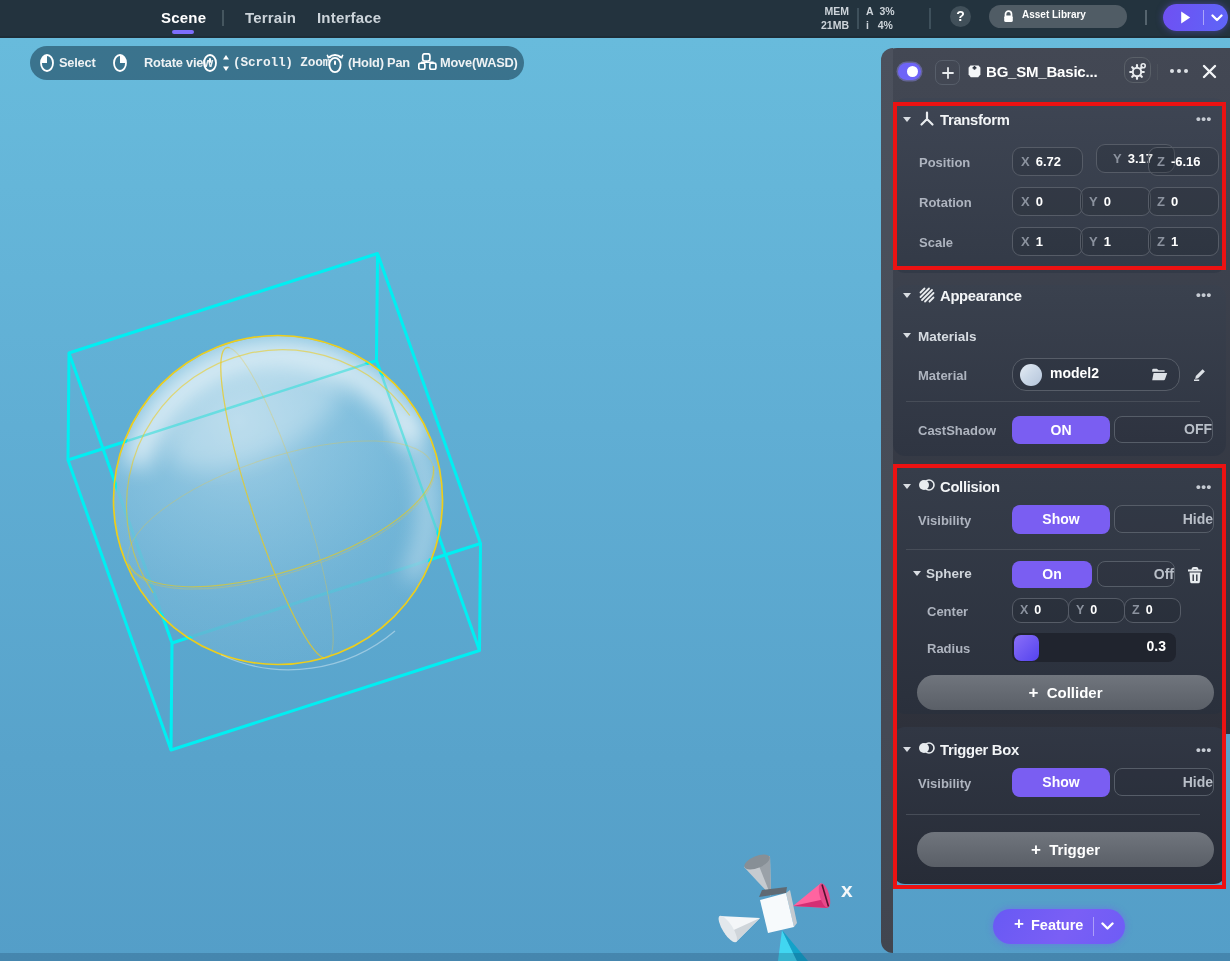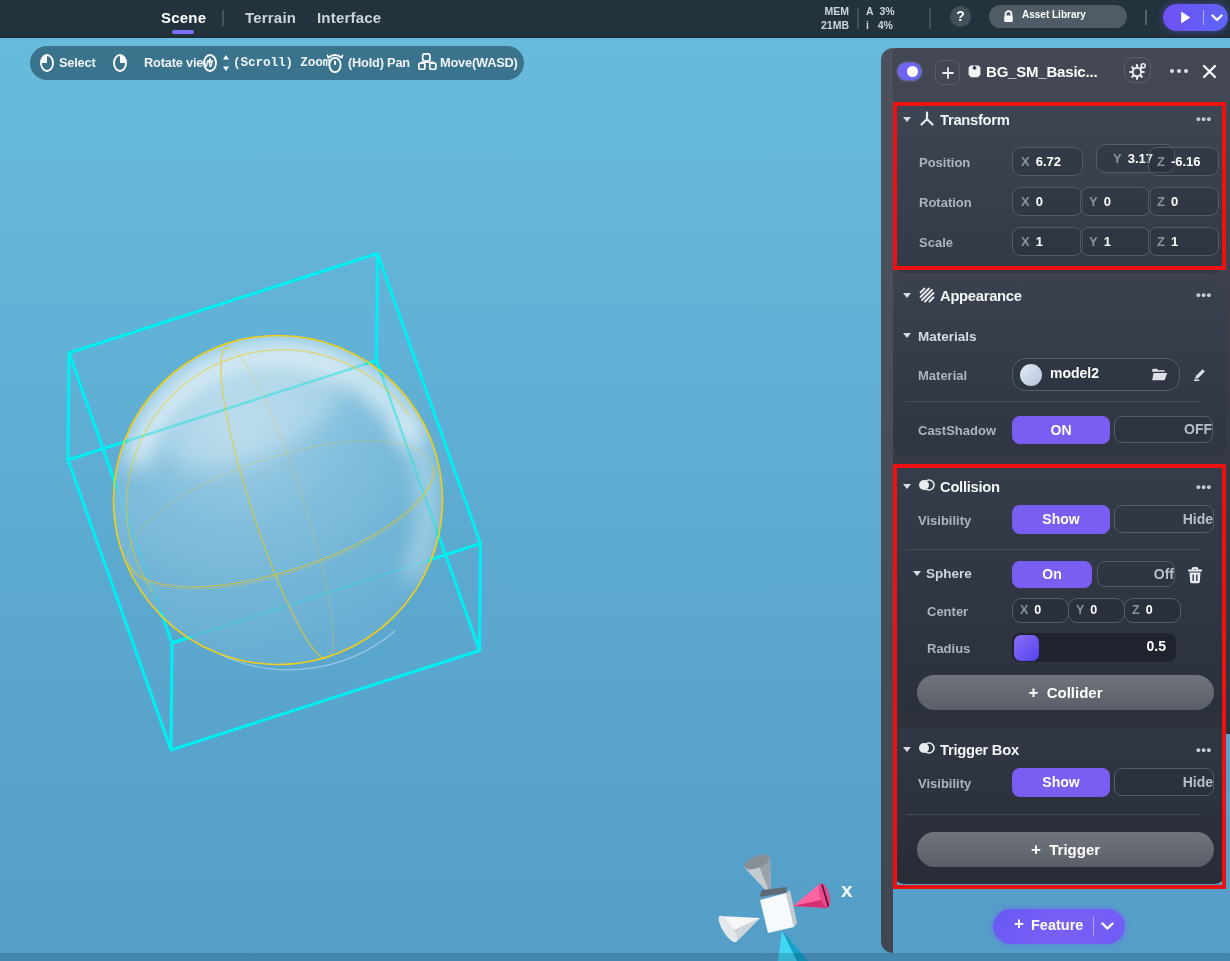--- a/index.html
+++ b/index.html
@@ -306,21 +306,21 @@
     <path d="M2.5 5.5 H13.5 L12.8 15 A1.5 1.5 0 0 1 11.3 16.3 H4.7 A1.5 1.5 0 0 1 3.2 15 Z" fill="#e8ecef"></path>
     <path d="M6.2 7.5 V14 M9.8 7.5 V14" stroke="#2e3540" stroke-width="1.4"></path>
   </svg>
   <span class="lbl" style="left:46px;top:556px;">Center</span>
   <div class="inbox" style="left:131px;top:550px;width:48px;height:23px;line-height:23px;padding-left:7px;font-size:12.5px;"><b>X</b>0</div>
   <div class="inbox" style="left:187px;top:550px;width:48px;height:23px;line-height:23px;padding-left:7px;font-size:12.5px;"><b>Y</b>0</div>
   <div class="inbox" style="left:243px;top:550px;width:48px;height:23px;line-height:23px;padding-left:7px;font-size:12.5px;"><b>Z</b>0</div>
   <span class="lbl" style="left:46px;top:593px;">Radius</span>
   <div class="abs" style="left:131px;top:585px;width:164px;height:29px;border-radius:8px;background:#20242e;">
     <div class="abs" style="left:1.5px;top:1.5px;width:25px;height:26px;border-radius:7px;background:linear-gradient(135deg,#8a6ff8,#5443ee);"></div>
-    <span class="abs" style="right:10px;top:5px;color:#fff;font-weight:bold;font-size:14px;">0.5</span>
+    <span class="abs" style="right:10px;top:5px;color:#fff;font-weight:bold;font-size:14px;">0.3</span>
   </div>
   <div class="bigbtn" style="top:627px;"><span style="font-size:17px;">+</span>&nbsp;&nbsp;Collider</div>
 
   <div class="card card4" style="top:679px;height:157px;"></div>
   <div class="caret" style="left:22px;top:699px;"></div>
   <svg class="abs" style="left:37px;top:693px;" width="17" height="14" viewBox="0 0 17 14">
     <circle cx="6" cy="7" r="5" fill="#e8ecef"></circle>
     <circle cx="11" cy="7" r="5" fill="none" stroke="#e8ecef" stroke-width="1.6"></circle>
   </svg>
   <span class="sechead" style="left:59px;top:694px;">Trigger Box</span>

